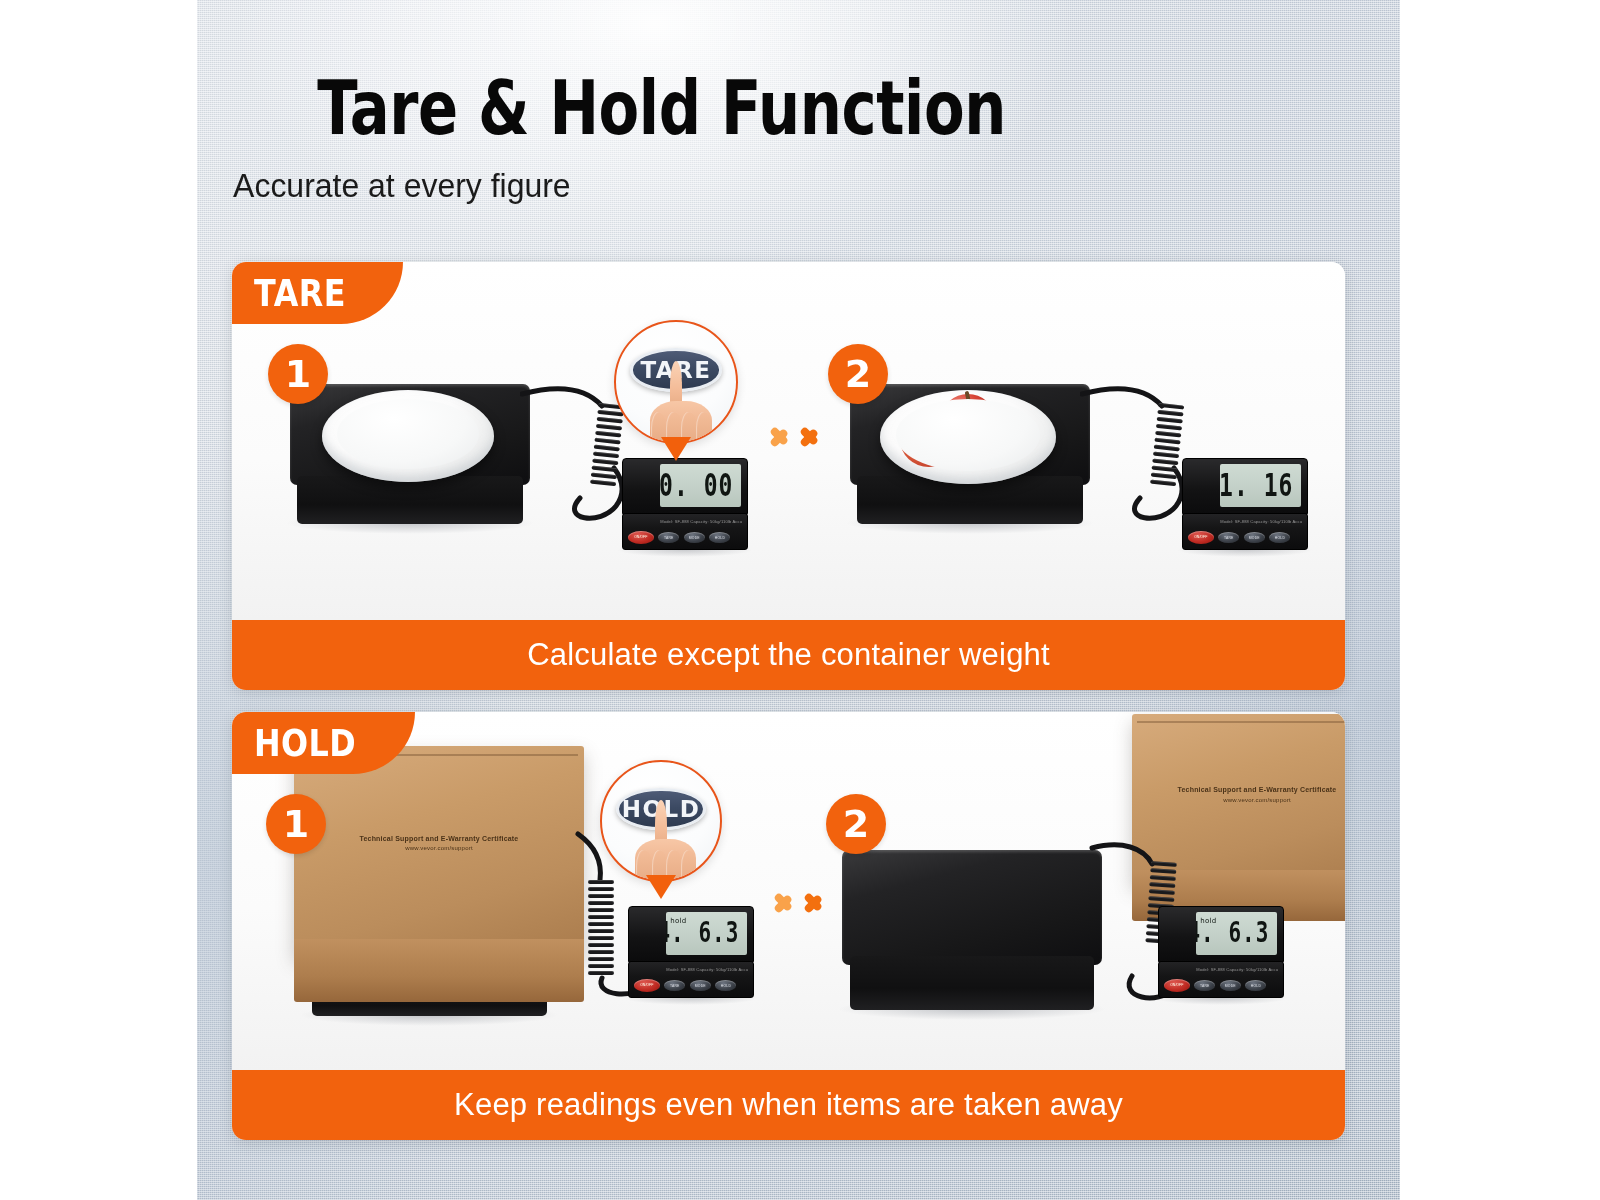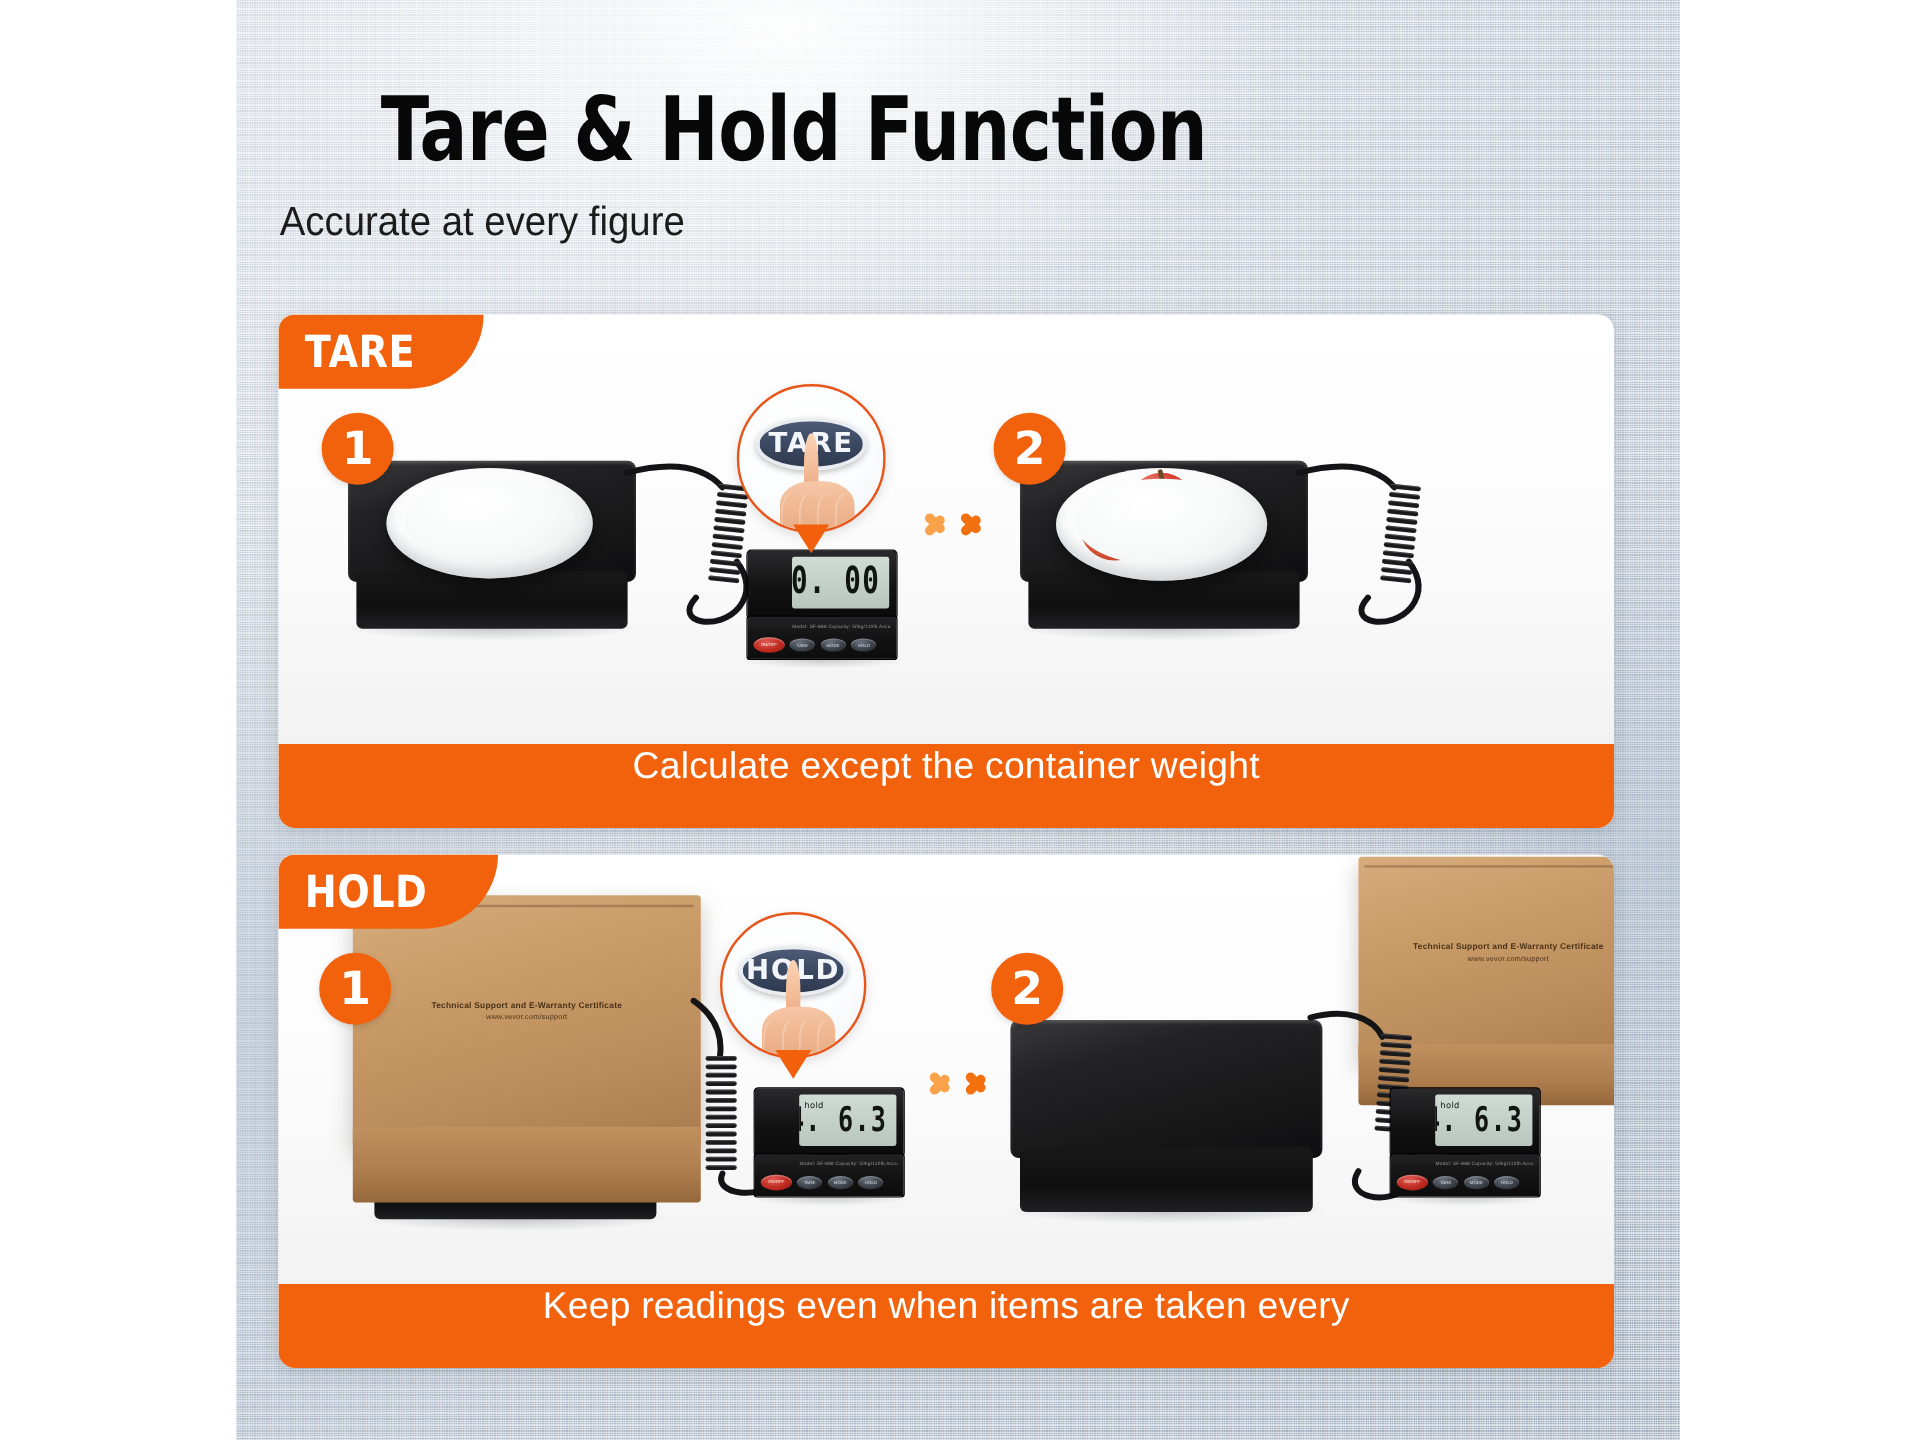--- a/index.html
+++ b/index.html
@@ -60,21 +60,21 @@
   }
   #panel-tare { top:262px; height:428px; }
   #panel-hold { top:712px; height:428px; }
 
   .photo-area{ position:absolute; left:0; top:0; width:100%; height:358px; overflow:hidden;
     background:linear-gradient(180deg,#ffffff 0%,#fbfbfb 55%,#f2f2f2 100%); }
   .panel-banner{
     position:absolute; left:0; bottom:0; width:100%; height:70px;
     background:#f2620d;
     color:#fff; font-size:31px; letter-spacing:.2px;
-    display:flex; justify-content:center;
+    display:flex; align-items:center; justify-content:center;
   }
 
   
   .tab-badge{
     position:absolute; left:0; top:0; height:62px; min-width:142px;
     background:#f2620d;
     border-radius:0 0 62px 0;
     display:flex; align-items:center;
     padding:0 42px 0 22px;
     z-index:6;
@@ -402,97 +402,116 @@
         <i></i>
         <i></i>
         <i></i>
         <i></i>
         <i></i>
         <i></i>
         <i></i>
         <i></i>
     </div>
 
-
-    <div class="step-num" style="left:36px; top:82px;">1</div>
-    <div class="step-num" style="left:596px; top:82px;">2</div>
-  </div>
-
-  <div class="tab-badge">
-    <span>TARE</span>
-  </div>
-
-  <div class="panel-banner">
-    <span>Calculate except the container weight</span>
-  </div>
-</div>
-
-<div class="panel" id="panel-hold">
-  <div class="photo-area">
-
-    <div class="platform" style="left:72px; top:228px; width:250px; height:76px;">
-      <div class="plat-shadow"></div>
-      <div class="plat-top"></div>
-      <div class="plat-base"></div>
-    </div>
-
-    <div class="box-main" style="left:62px; top:34px; width:290px; height:210px;">
-      <div class="box-face">
-        <div class="box-lidline"></div>
-        <div class="box-text">
-          <div class="l1">Technical Support and E-Warranty Certificate</div>
-          <div class="l2">www.vevor.com/support</div>
-        </div>
-      </div>
-      <div class="box-front"></div>
-    </div>
-
-    <div class="cable" style="left:340px; top:116px;">
-      <svg width="120" height="170" viewBox="0 0 120 170">
-        <path d="M6 6 C 26 20, 30 36, 28 52" stroke="#141416" stroke-width="5" fill="none" stroke-linecap="round"></path>
-        <path d="M30 150 C 22 168, 62 172, 76 156 C 88 142, 82 130, 76 124" stroke="#141416" stroke-width="5" fill="none" stroke-linecap="round"></path>
-      </svg>
-    </div>
-    <div class="coil" style="left:356px; top:168px; width:26px;">
-      <i></i>
-        <i></i>
-        <i></i>
-        <i></i>
-        <i></i>
-        <i></i>
-        <i></i>
-        <i></i>
-        <i></i>
-        <i></i>
-        <i></i>
-        <i></i>
-        <i></i>
-        <i></i>
-    </div>
-
-    <div class="readout" style="left:396px; top:194px; width:126px; height:92px;">
+    <div class="readout" style="left:950px; top:196px; width:126px; height:92px;">
       <div class="ro-shadow"></div>
       <div class="ro-screenbox">
         <div class="lcd">
-          <div class="lcd-hold">hold</div>
-          <div class="lcd-digits" style="font-size:21px;">44. 6.3</div>
+          <div class="lcd-hold"></div>
+          <div class="lcd-digits" style="font-size:23px;">1. 16</div>
         </div>
       </div>
       <div class="ro-neck"></div>
       <div class="ro-body">
         <div class="ro-model">Model: SF-888 Capacity: 50kg/110lb Accuracy: 1g</div>
         <div class="btn-row">
           <div class="btn-pwr">ON/OFF</div>
           <div class="btn-o">TARE</div>
           <div class="btn-o">MODE</div>
           <div class="btn-o">HOLD</div>
         </div>
       </div>
     </div>
 
+    <div class="step-num" style="left:36px; top:82px;">1</div>
+    <div class="step-num" style="left:596px; top:82px;">2</div>
+  </div>
+
+  <div class="tab-badge">
+    <span>TARE</span>
+  </div>
+
+  <div class="panel-banner">
+    <span>Calculate except the container weight</span>
+  </div>
+</div>
+
+<div class="panel" id="panel-hold">
+  <div class="photo-area">
+
+    <div class="platform" style="left:72px; top:228px; width:250px; height:76px;">
+      <div class="plat-shadow"></div>
+      <div class="plat-top"></div>
+      <div class="plat-base"></div>
+    </div>
+
+    <div class="box-main" style="left:62px; top:34px; width:290px; height:210px;">
+      <div class="box-face">
+        <div class="box-lidline"></div>
+        <div class="box-text">
+          <div class="l1">Technical Support and E-Warranty Certificate</div>
+          <div class="l2">www.vevor.com/support</div>
+        </div>
+      </div>
+      <div class="box-front"></div>
+    </div>
+
+    <div class="cable" style="left:340px; top:116px;">
+      <svg width="120" height="170" viewBox="0 0 120 170">
+        <path d="M6 6 C 26 20, 30 36, 28 52" stroke="#141416" stroke-width="5" fill="none" stroke-linecap="round"></path>
+        <path d="M30 150 C 22 168, 62 172, 76 156 C 88 142, 82 130, 76 124" stroke="#141416" stroke-width="5" fill="none" stroke-linecap="round"></path>
+      </svg>
+    </div>
+    <div class="coil" style="left:356px; top:168px; width:26px;">
+      <i></i>
+        <i></i>
+        <i></i>
+        <i></i>
+        <i></i>
+        <i></i>
+        <i></i>
+        <i></i>
+        <i></i>
+        <i></i>
+        <i></i>
+        <i></i>
+        <i></i>
+        <i></i>
+    </div>
+
+    <div class="readout" style="left:396px; top:194px; width:126px; height:92px;">
+      <div class="ro-shadow"></div>
+      <div class="ro-screenbox">
+        <div class="lcd">
+          <div class="lcd-hold">hold</div>
+          <div class="lcd-digits" style="font-size:21px;">44. 6.3</div>
+        </div>
+      </div>
+      <div class="ro-neck"></div>
+      <div class="ro-body">
+        <div class="ro-model">Model: SF-888 Capacity: 50kg/110lb Accuracy: 1g</div>
+        <div class="btn-row">
+          <div class="btn-pwr">ON/OFF</div>
+          <div class="btn-o">TARE</div>
+          <div class="btn-o">MODE</div>
+          <div class="btn-o">HOLD</div>
+        </div>
+      </div>
+    </div>
+
     <div class="callout" style="left:368px; top:48px; width:122px; height:122px;">
       <div class="callout-circle">
         <div class="co-btn">
           <span>HOLD</span>
         </div>
         <div class="hand">
           <div class="finger"></div>
           <div class="knuckles">
             <i style="left:2%;"></i>
               <i style="left:27%;"></i>
@@ -569,15 +588,15 @@
 
     <div class="step-num" style="left:34px; top:82px;">1</div>
     <div class="step-num" style="left:594px; top:82px;">2</div>
   </div>
 
   <div class="tab-badge">
     <span>HOLD</span>
   </div>
 
   <div class="panel-banner">
-    <span>Keep readings even when items are taken every</span>
+    <span>Keep readings even when items are taken away</span>
   </div>
 </div>
 
 </body></html>

